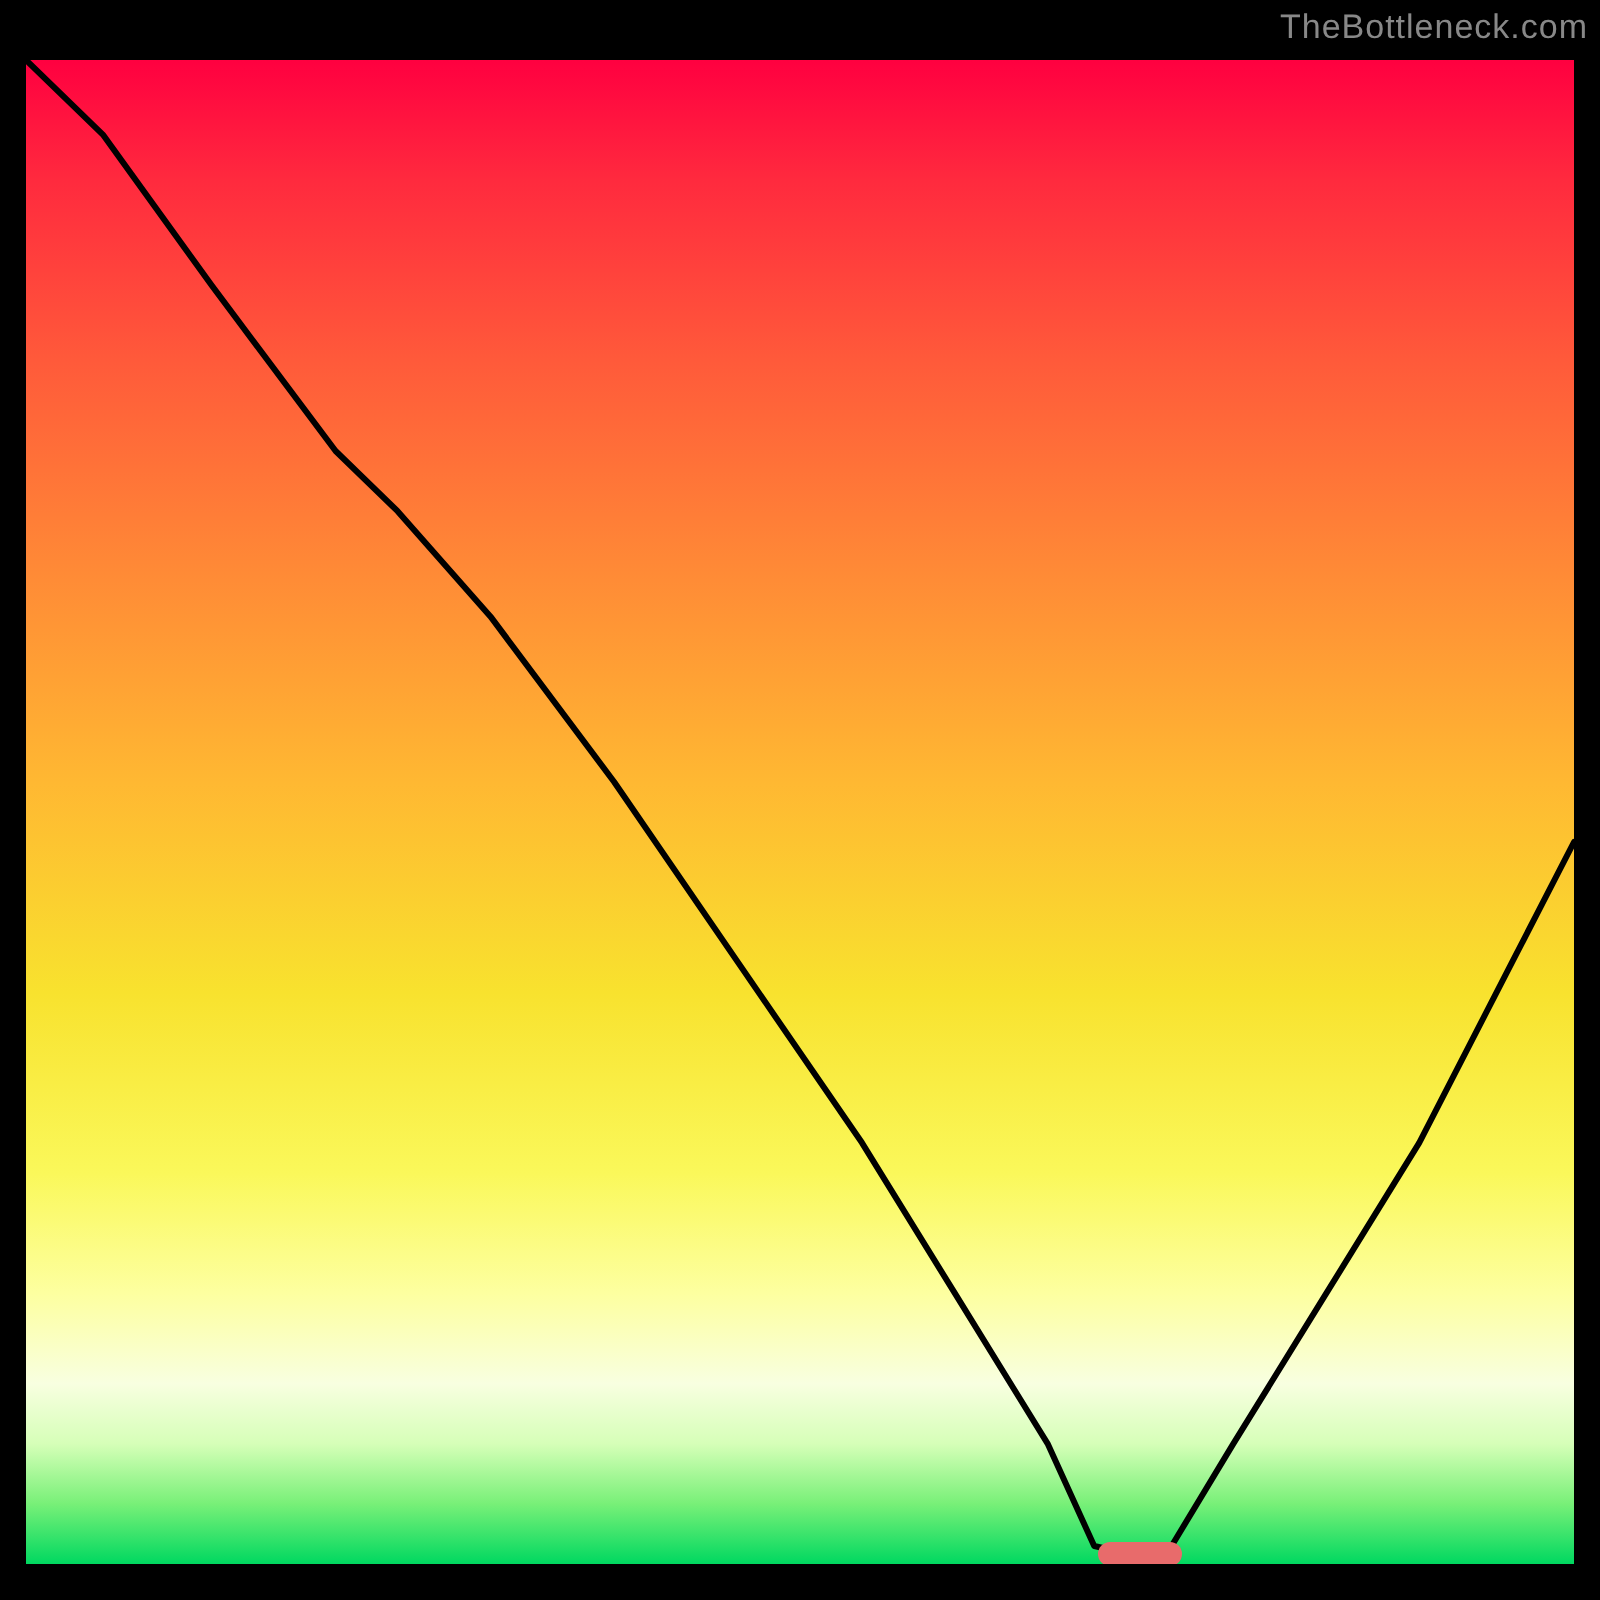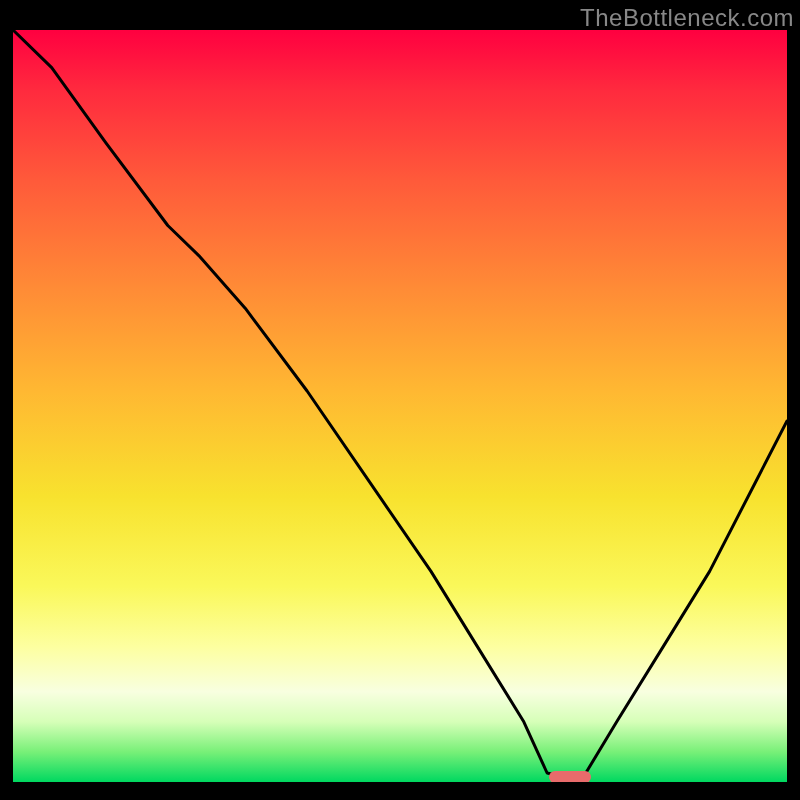--- a/index.html
+++ b/index.html
@@ -15,21 +15,21 @@
     position: relative;
     width: 800px;
     height: 800px;
     background: #000;
   }
   .watermark {
     position: absolute;
     top: 4px;
     right: 6px;
     color: #888;
-    font-size: 24px;
+    font-size: 17px;
     letter-spacing: 0.5px;
     z-index: 20;
   }
   .plot-area {
     position: absolute;
     left: 13px;
     top: 30px;
     width: 774px;
     height: 752px;
     overflow: hidden;

